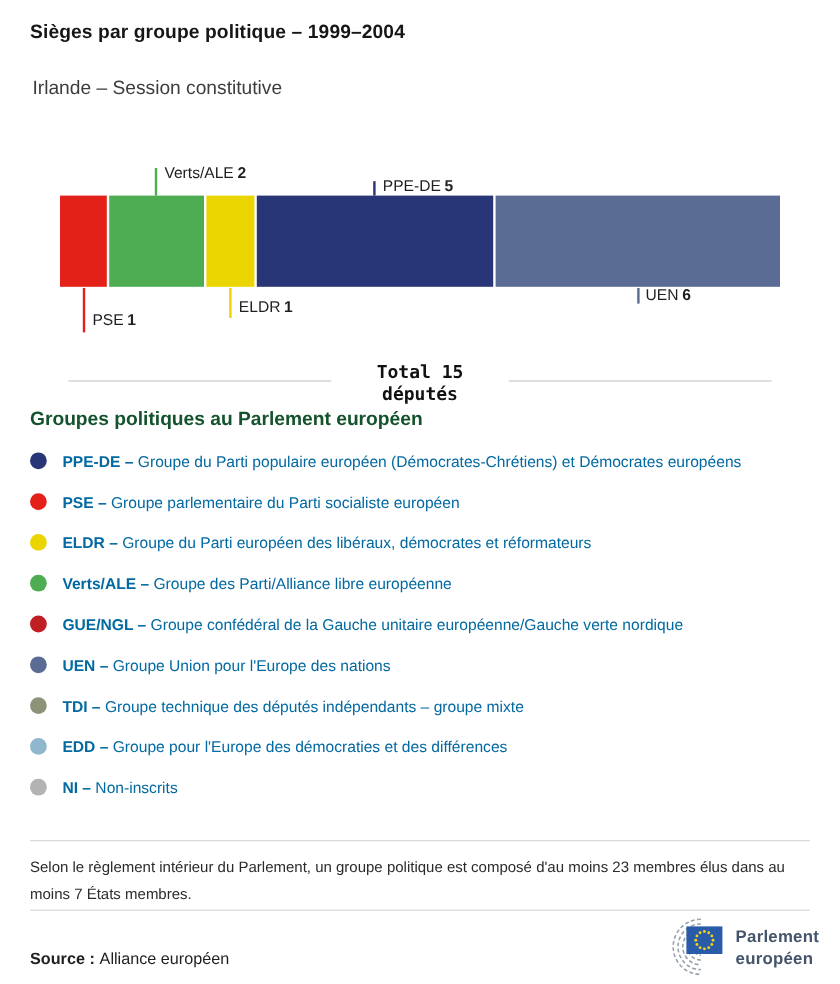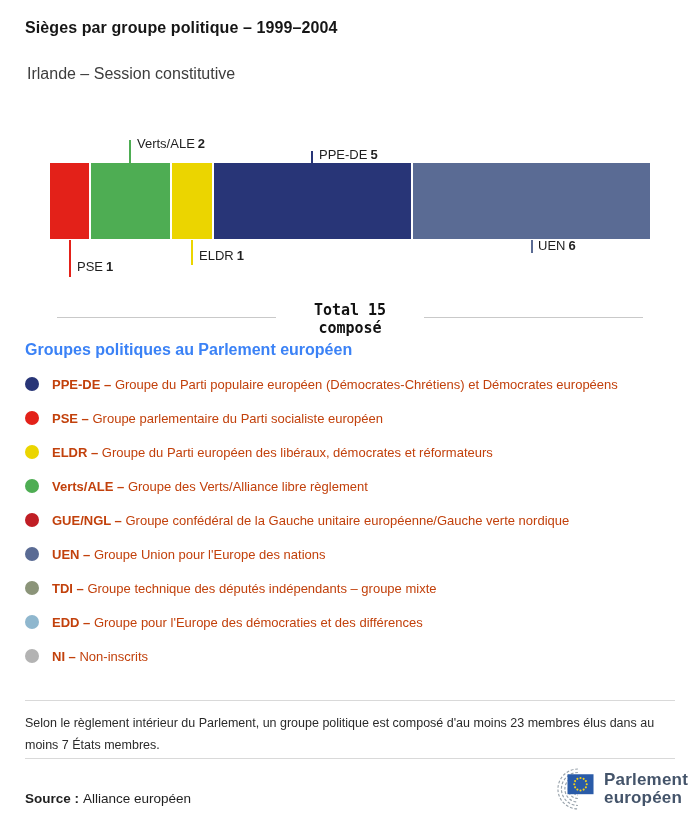--- a/index.html
+++ b/index.html
@@ -32,38 +32,38 @@
 
   
   .total-wrap{left:0;top:301px;width:700px;text-align:center;
     font-family:"DejaVu Sans Mono",monospace;font-weight:700;font-size:15px;line-height:18px;color:#111;}
   .total-wrap span{display:block;}
   .total-line{height:1px;background:#c9c9c9;top:317px;}
   .total-line.l{left:57px;width:219px;}
   .total-line.r{left:424px;width:219px;}
 
   
-  .legend-heading{left:25px;top:341px;font-size:16px;font-weight:700;color:#3b82f6;}
+  .legend-heading{left:25px;top:341px;font-size:16px;font-weight:700;color:#14532d;}
   .legend{left:25px;top:367px;width:660px;}
   .legend-row{display:flex;align-items:center;height:34px;}
   .dot{width:14px;height:14px;border-radius:50%;flex:0 0 14px;margin-right:13px;}
-  .legend-text{font-size:13px;color:#c2410c;white-space:nowrap;}
+  .legend-text{font-size:13px;color:#0369a1;white-space:nowrap;}
   .legend-text b{font-weight:700;}
 
   .divider{height:1px;background:#d9d9d9;left:25px;width:650px;}
   .div1{top:700px;}
   .div2{top:758px;}
   .footnote{left:25px;top:712px;width:632px;font-size:12.5px;line-height:22px;color:#2b2b2b;}
   .source{left:25px;top:791px;font-size:13.5px;color:#1f1f1f;}
   .source b{font-weight:700;}
   .source span{margin-left:4px;}
 
   
   .logo{left:538px;top:764px;width:150px;height:50px;display:flex;align-items:center;}
-  .logo-text{margin-left:7px;font-size:17px;font-weight:700;line-height:18px;color:var(--logo-text,#44546a);letter-spacing:.2px;}
+  .logo-text{margin-left:7px;font-size:14px;font-weight:700;line-height:18px;color:var(--logo-text,#44546a);letter-spacing:.2px;}
   .logo-text span{display:block;}
 </style>
 </head>
 <body>
 
 <div class="canvas">
 
   <div class="abs title">Sièges par groupe politique – 1999–2004</div>
   <div class="abs subtitle">Irlande – Session constitutive</div>
 
@@ -94,40 +94,40 @@
   </div>
   <span class="tick thin tick-uen" style="background: rgb(90, 107, 148);"></span>
   <div class="clabel lab-uen">
     <span>UEN</span><b>6</b>
   </div>
 
   <span class="abs total-line l"></span>
   <span class="abs total-line r"></span>
   <div class="abs total-wrap">
     <span>Total 15</span>
-    <span>composé</span>
+    <span>députés</span>
   </div>
 
   <div class="abs legend-heading">Groupes politiques au Parlement européen</div>
   <div class="abs legend">
     <div class="legend-row">
       <span class="dot" style="background: rgb(40, 53, 119);"></span>
       <span class="legend-text"><b>PPE-DE –</b> <span>Groupe du Parti populaire européen (Démocrates-Chrétiens) et Démocrates européens</span></span>
     </div>
     <div class="legend-row">
       <span class="dot" style="background: rgb(227, 33, 25);"></span>
       <span class="legend-text"><b>PSE –</b> <span>Groupe parlementaire du Parti socialiste européen</span></span>
     </div>
     <div class="legend-row">
       <span class="dot" style="background: rgb(235, 213, 0);"></span>
       <span class="legend-text"><b>ELDR –</b> <span>Groupe du Parti européen des libéraux, démocrates et réformateurs</span></span>
     </div>
     <div class="legend-row">
       <span class="dot" style="background: rgb(78, 173, 83);"></span>
-      <span class="legend-text"><b>Verts/ALE –</b> <span>Groupe des Verts/Alliance libre règlement</span></span>
+      <span class="legend-text"><b>Verts/ALE –</b> <span>Groupe des Parti/Alliance libre européenne</span></span>
     </div>
     <div class="legend-row">
       <span class="dot" style="background: rgb(192, 30, 37);"></span>
       <span class="legend-text"><b>GUE/NGL –</b> <span>Groupe confédéral de la Gauche unitaire européenne/Gauche verte nordique</span></span>
     </div>
     <div class="legend-row">
       <span class="dot" style="background: rgb(90, 107, 148);"></span>
       <span class="legend-text"><b>UEN –</b> <span>Groupe Union pour l'Europe des nations</span></span>
     </div>
     <div class="legend-row">

